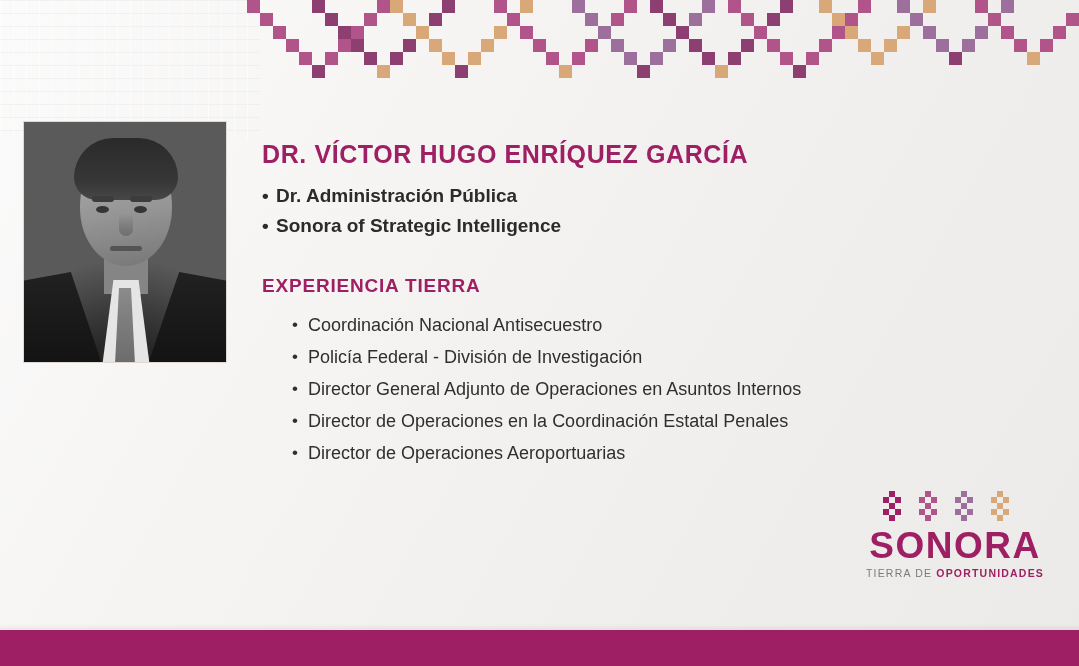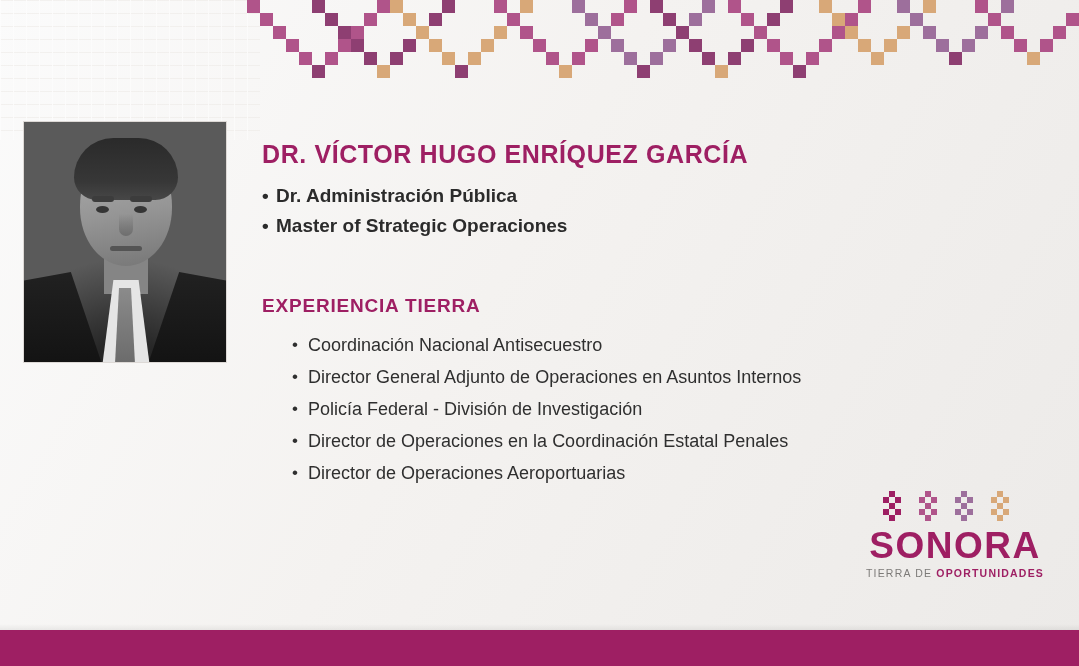--- a/index.html
+++ b/index.html
@@ -185,21 +185,21 @@
   }
   .name {
     color: #9e1f63;
     font-size: 25px;
     font-weight: bold;
     letter-spacing: 0.6px;
     margin: 0 0 12px 0;
   }
   .cred-list {
     list-style: none;
-    margin: 0 0 54px 0;
+    margin: 0 0 34px 0;
     padding: 0;
   }
   .cred-list li {
     position: relative;
     color: #2b2b2b;
     font-size: 19px;
     font-weight: bold;
     line-height: 30px;
     padding-left: 14px;
   }
@@ -416,29 +416,29 @@
       <div class="ph-nose"></div>
       <div class="ph-mouth"></div>
     </div>
   </div>
 
   <div class="content">
     <h1 class="name">DR. VÍCTOR HUGO ENRÍQUEZ GARCÍA</h1>
 
     <ul class="cred-list">
       <li>Dr. Administración Pública</li>
-      <li>Master of Strategic Operaciones</li>
+      <li>Sonora of Strategic Intelligence</li>
     </ul>
 
     <h2 class="section-title">EXPERIENCIA TIERRA</h2>
 
     <ul class="exp-list">
       <li>Coordinación Nacional Antisecuestro</li>
+      <li>Policía Federal - División de Investigación</li>
       <li>Director General Adjunto de Operaciones en Asuntos Internos</li>
-      <li>Policía Federal - División de Investigación</li>
       <li>Director de Operaciones en la Coordinación Estatal Penales</li>
       <li>Director de Operaciones Aeroportuarias</li>
     </ul>
   </div>
 
   <div class="logo">
     <div class="logo-motifs" id="logo-motif-host">
         <div style="position: absolute; width: 6px; height: 6px; left: 24px; top: 0px; background: rgb(158, 31, 99);"></div>
         <div style="position: absolute; width: 6px; height: 6px; left: 18px; top: 6px; background: rgb(158, 31, 99);"></div>
         <div style="position: absolute; width: 6px; height: 6px; left: 30px; top: 6px; background: rgb(158, 31, 99);"></div>

